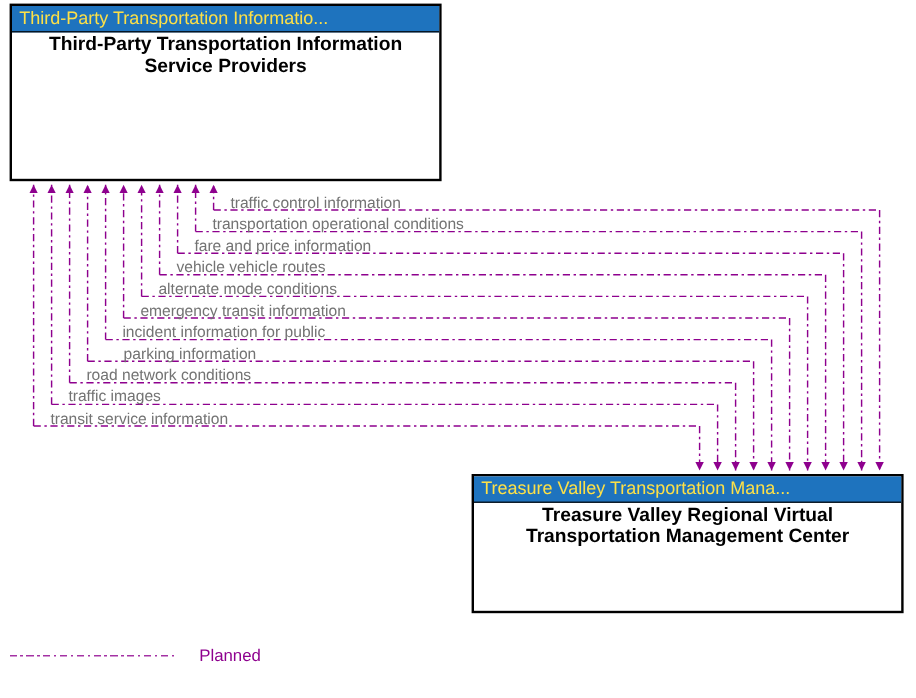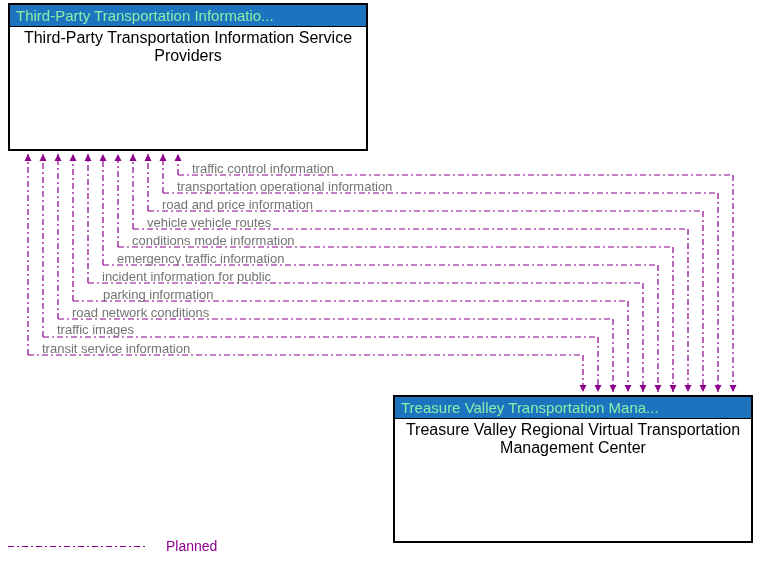--- a/index.html
+++ b/index.html
@@ -13,36 +13,37 @@
     position: relative;
     overflow: hidden;
   }
   .box {
     position: absolute;
     border: 2px solid #000;
     background: #fff;
   }
   .box-header {
     background: #1e73be;
-    color: #86efac;
+    color: #fde047;
     font-size: 15px;
     padding: 2px 6px;
     white-space: nowrap;
     overflow: hidden;
     text-overflow: ellipsis;
     border-bottom: 1px solid #000;
   }
   .box-body {
     text-align: center;
     font-size: 16px;
     padding: 2px 8px;
     line-height: 1.15;
+    font-weight: bold;
   }
   #box1 { left: 8px; top: 3px; width: 360px; height: 148px; }
-  #box2 { left: 393px; top: 395px; width: 360px; height: 148px; }
+  #box2 { left: 393px; top: 395px; width: 360px; height: 116px; }
   .flow-label {
     position: absolute;
     color: #737373;
     font-size: 13px;
     white-space: nowrap;
   }
   .legend {
     position: absolute;
     left: 8px;
     bottom: 28px;
@@ -117,25 +118,25 @@
       <path d="M 43 337 L 598 337"></path>
       <path d="M 598 337 L 598 392" marker-end="url(#arrow)"></path>
       <path d="M 28 355 L 28 154" marker-end="url(#arrow)"></path>
       <path d="M 28 355 L 583 355"></path>
       <path d="M 583 355 L 583 392" marker-end="url(#arrow)"></path>
     </g>
 </svg>
 
 <div id="flow-labels">
     <div class="flow-label" style="left: 192px; top: 161px;">traffic control information</div>
-    <div class="flow-label" style="left: 177px; top: 179px;">transportation operational information</div>
-    <div class="flow-label" style="left: 162px; top: 197px;">road and price information</div>
+    <div class="flow-label" style="left: 177px; top: 179px;">transportation operational conditions</div>
+    <div class="flow-label" style="left: 162px; top: 197px;">fare and price information</div>
     <div class="flow-label" style="left: 147px; top: 215px;">vehicle vehicle routes</div>
-    <div class="flow-label" style="left: 132px; top: 233px;">conditions mode information</div>
-    <div class="flow-label" style="left: 117px; top: 251px;">emergency traffic information</div>
+    <div class="flow-label" style="left: 132px; top: 233px;">alternate mode conditions</div>
+    <div class="flow-label" style="left: 117px; top: 251px;">emergency transit information</div>
     <div class="flow-label" style="left: 102px; top: 269px;">incident information for public</div>
     <div class="flow-label" style="left: 87px; top: 287px; margin-left: 16px;">parking information</div>
     <div class="flow-label" style="left: 72px; top: 305px;">road network conditions</div>
     <div class="flow-label" style="left: 57px; top: 322px;">traffic images</div>
     <div class="flow-label" style="left: 42px; top: 341px;">transit service information</div>
   </div>
 
 <div class="legend">
   <div class="legend-dashline"></div>
   <div class="legend-text">Planned</div>

